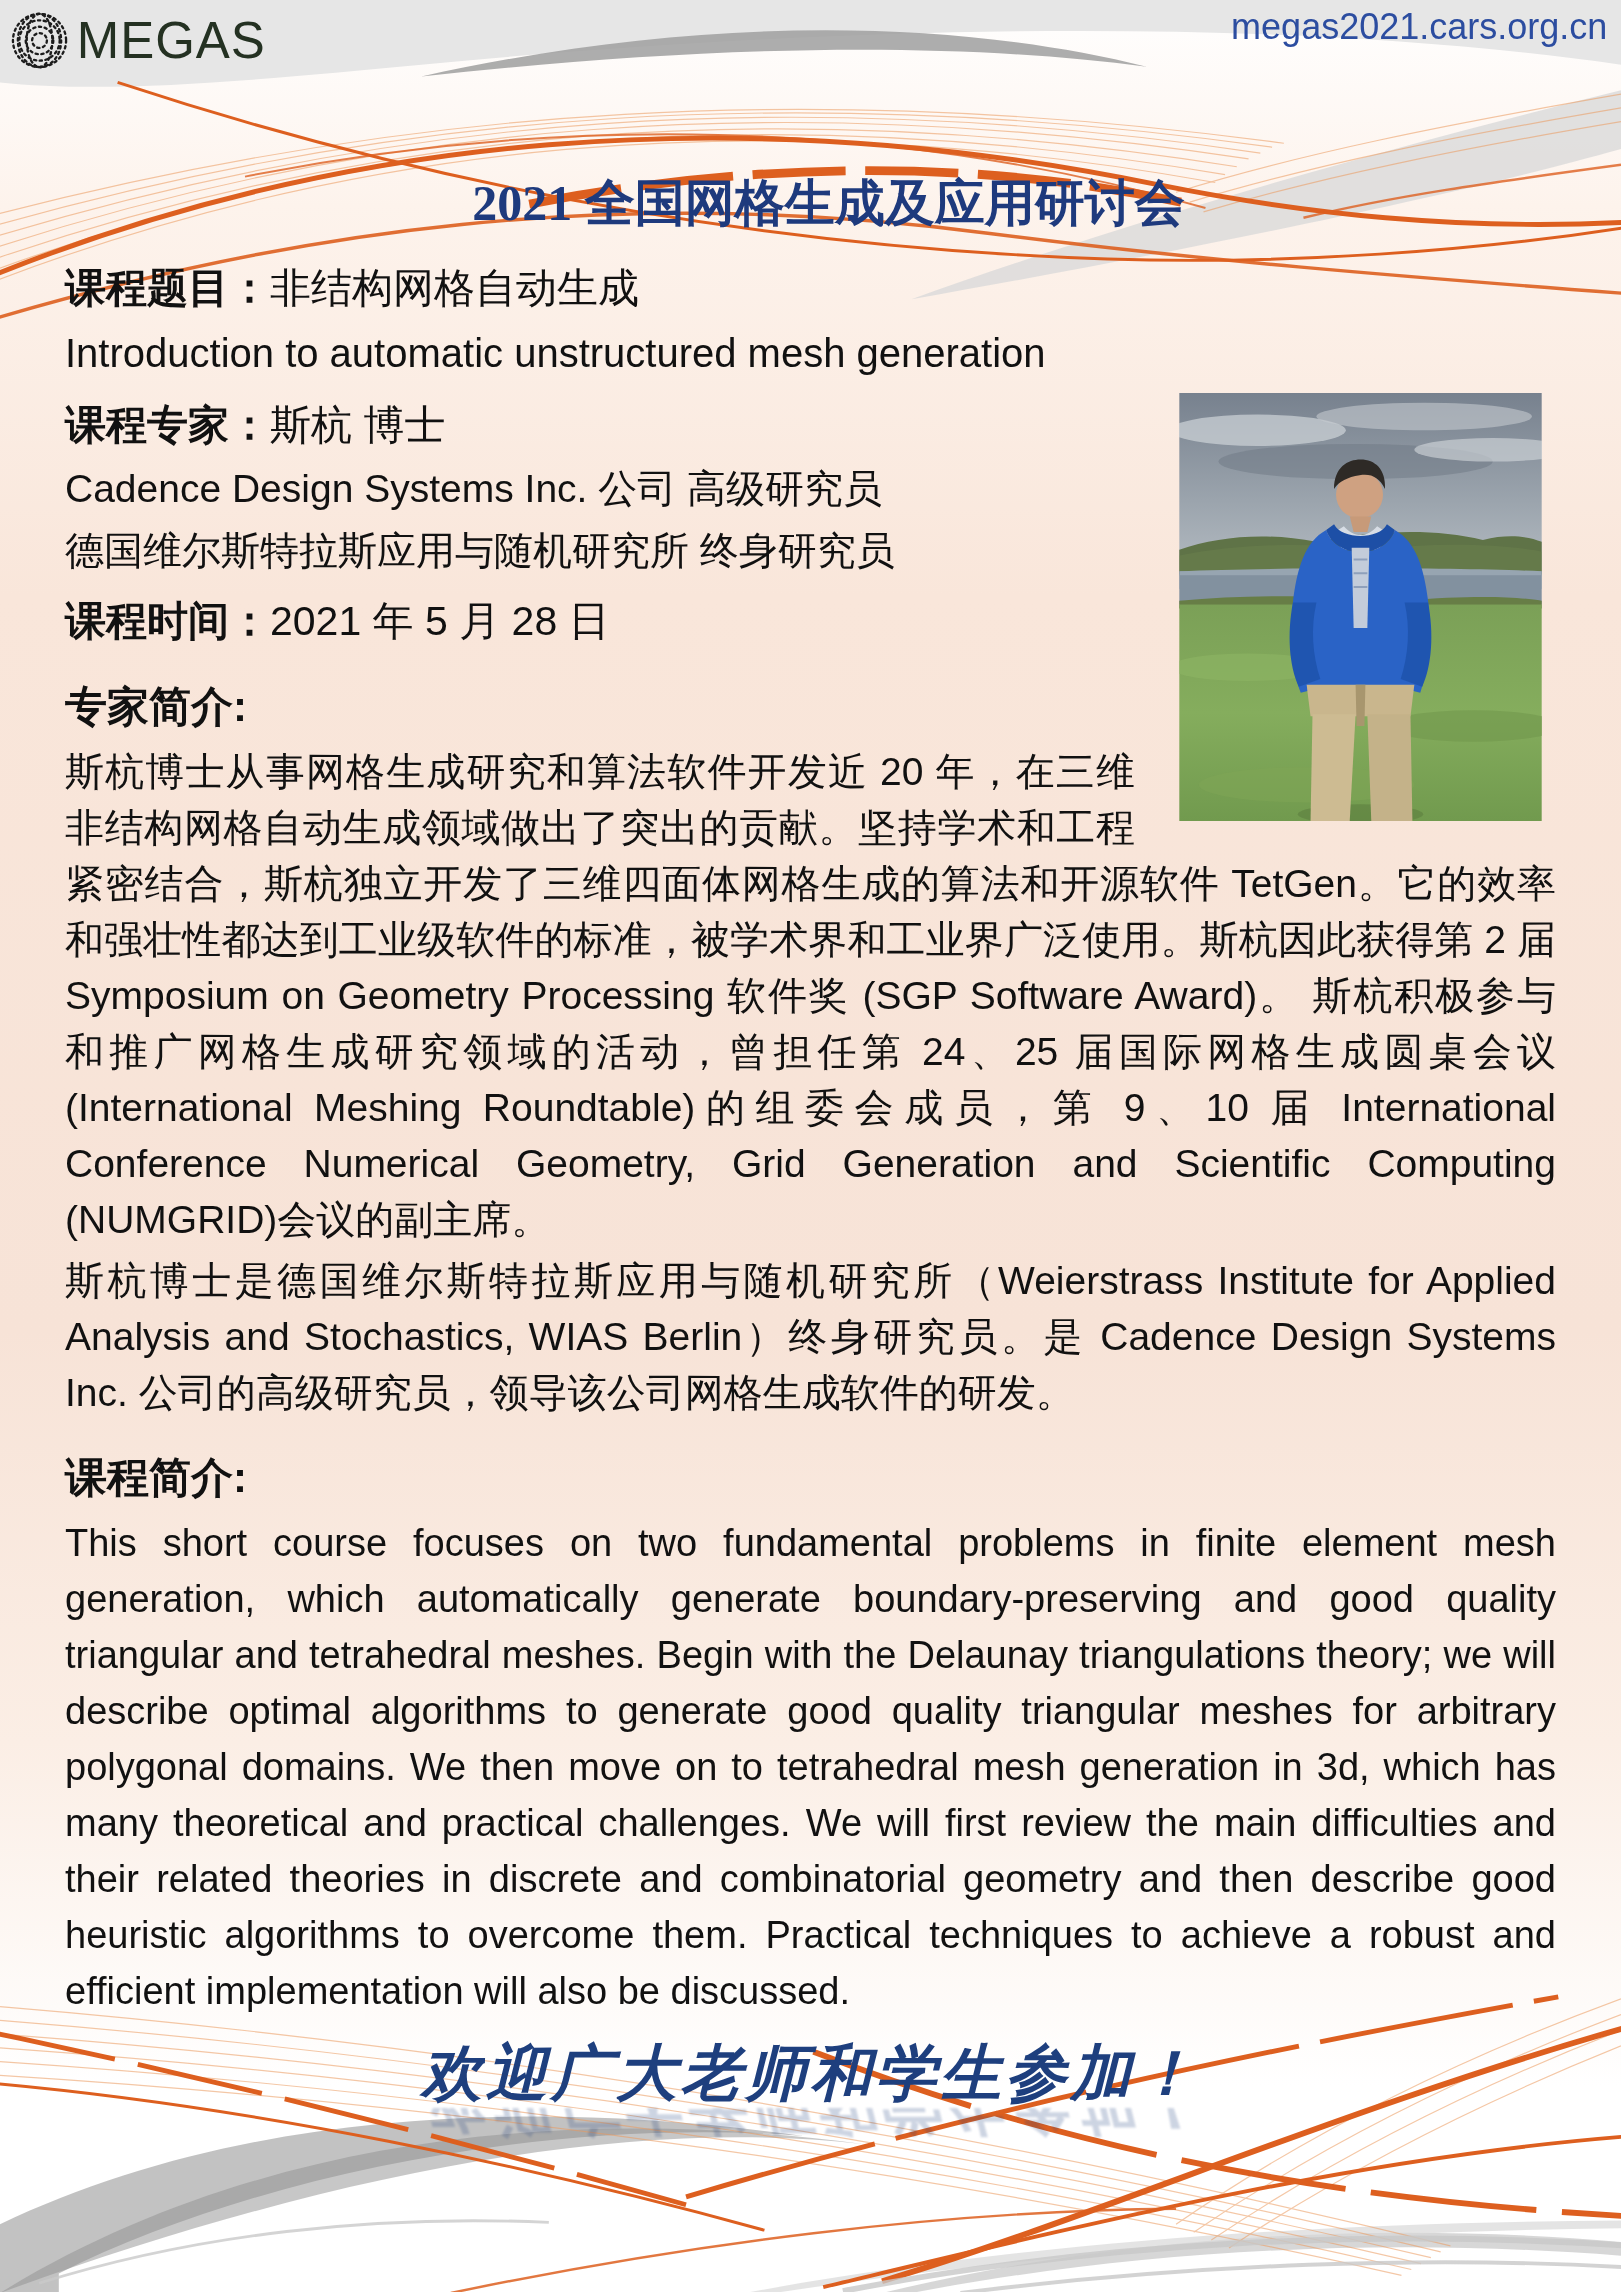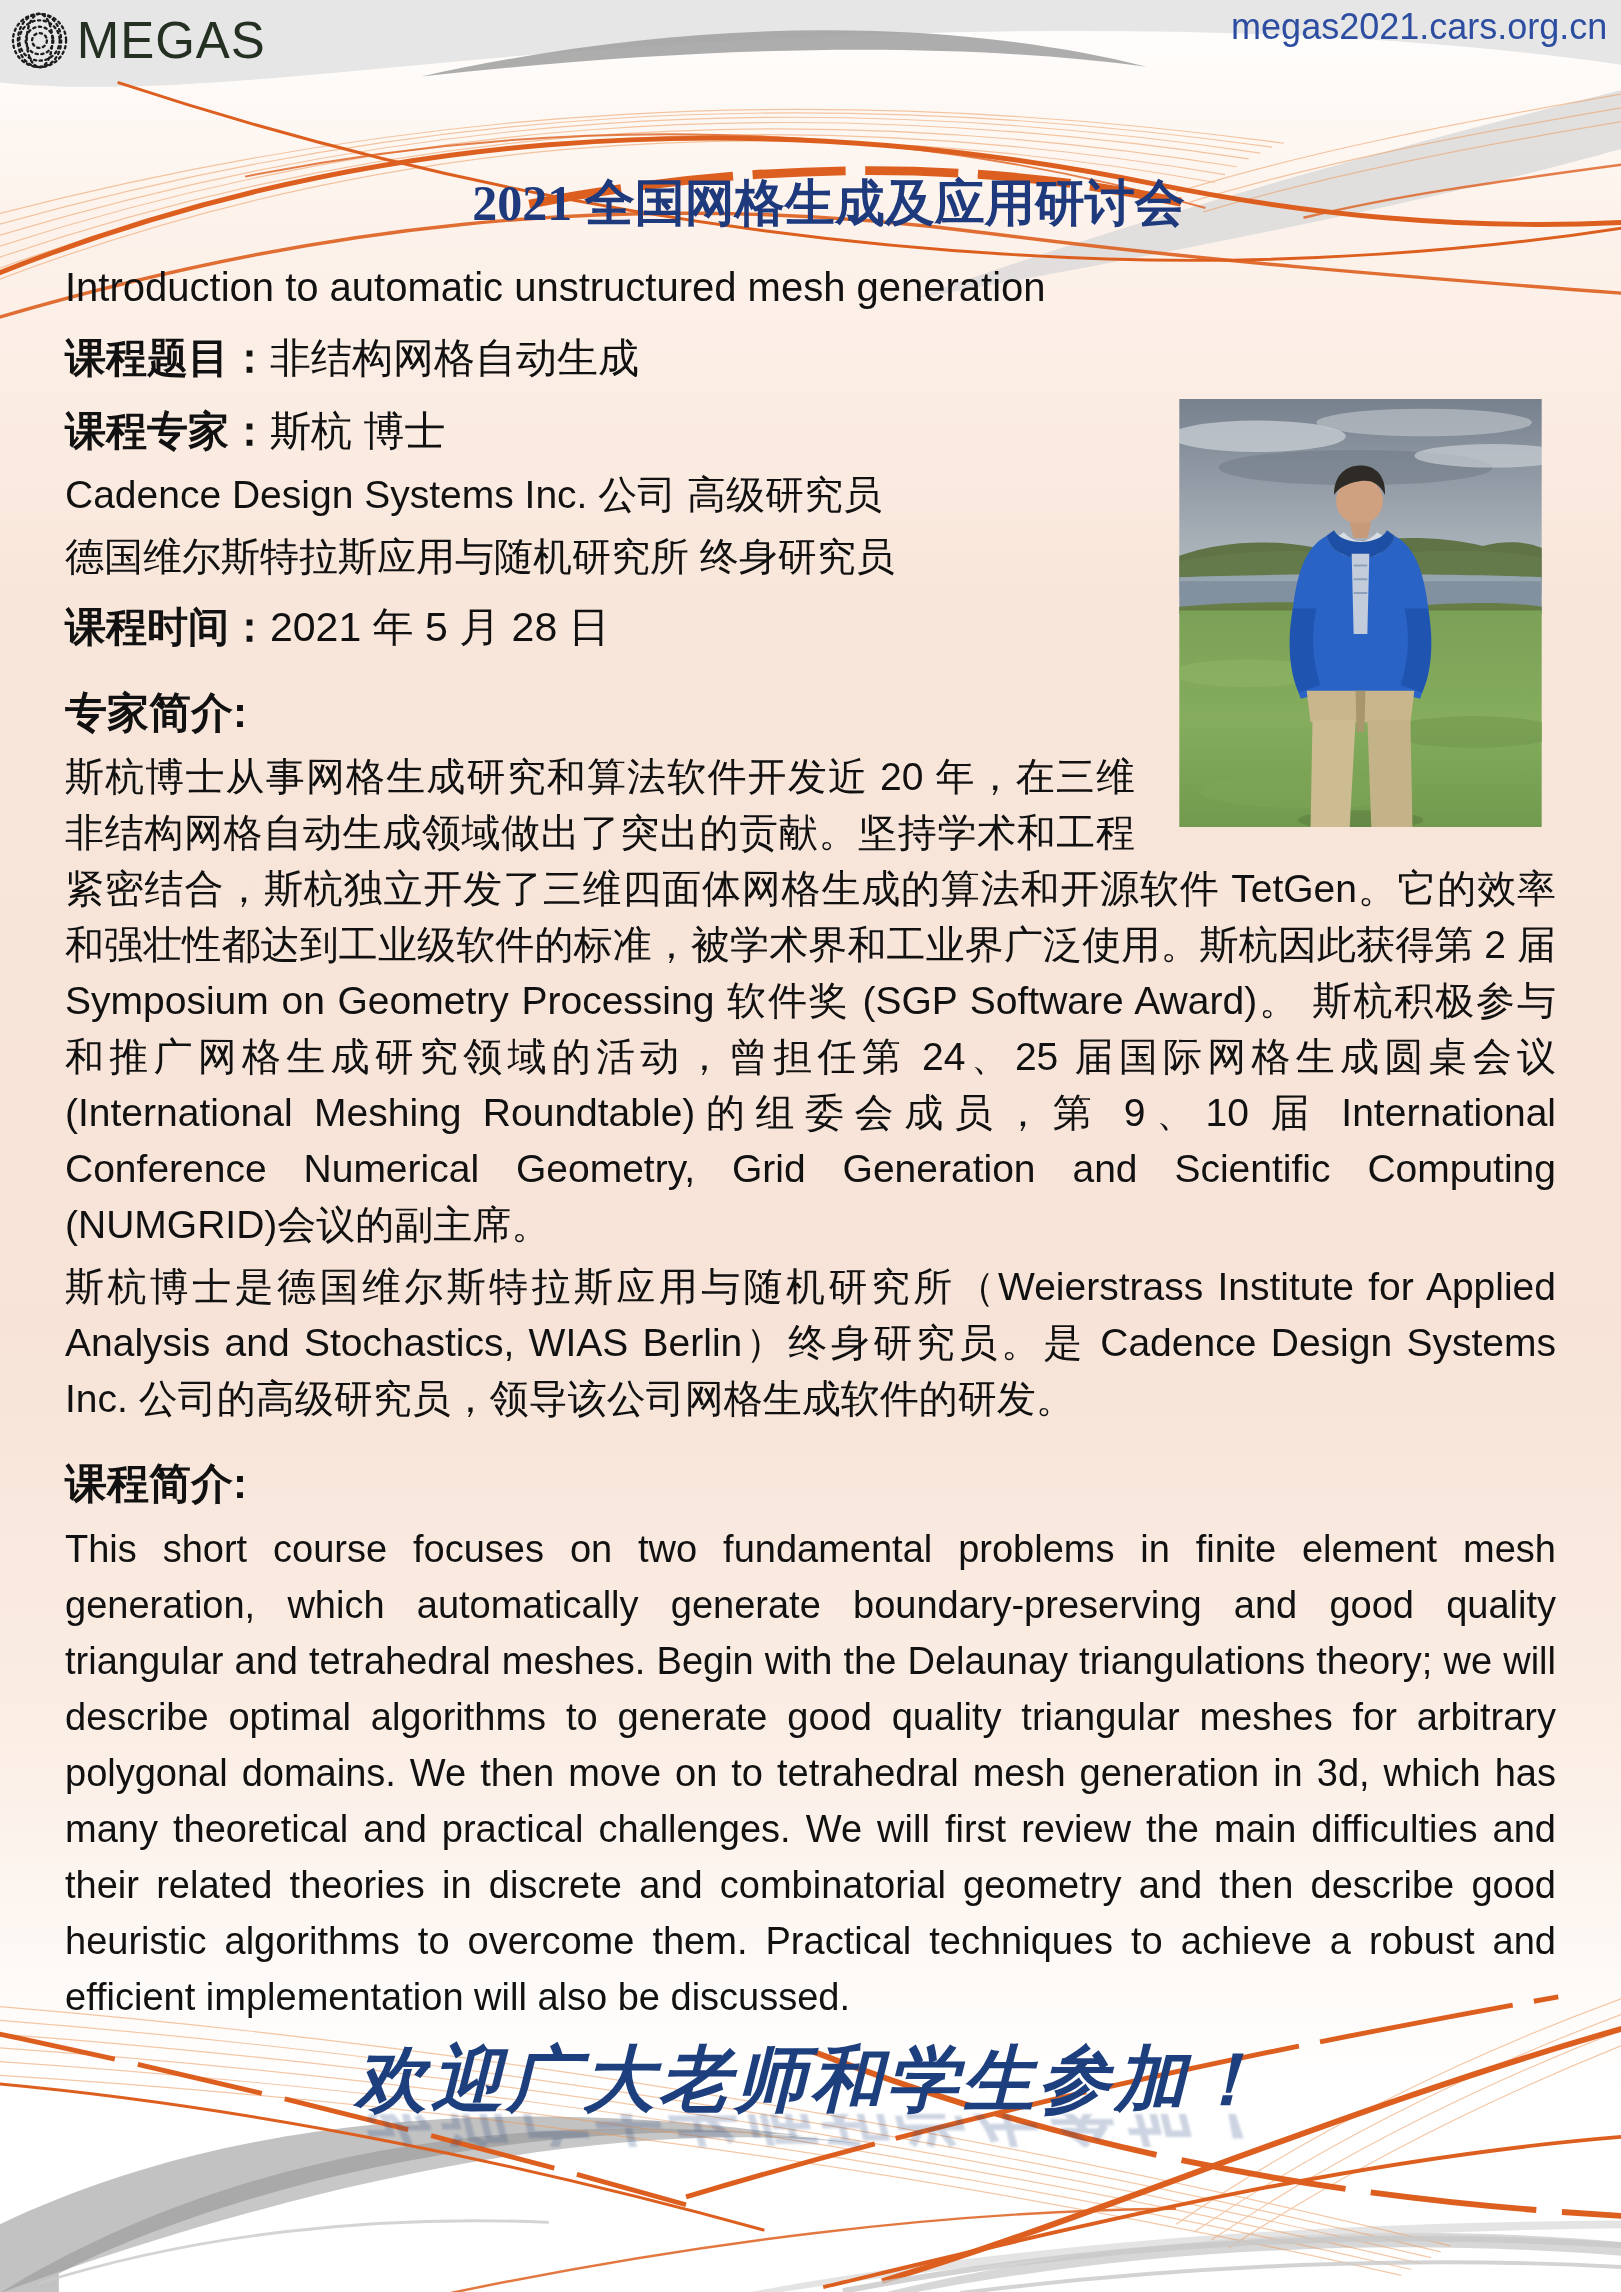--- a/index.html
+++ b/index.html
@@ -38,21 +38,21 @@
   .section-heading{font-size:42px;font-weight:700;line-height:55px;margin:29px 0 9.8px 0;}
   .bio-para{font-size:39px;line-height:56px;text-align:justify;margin:5.9px 0 0 0;}
   .intro-para{font-size:38px;line-height:56px;text-align:justify;margin:9.8px 0 0 0;}
 
   
   .photo-float{float:right;width:392px;height:453px;margin:5.9px 0 7.8px 29px;position:relative;}
   .photo{position:absolute;right:13.7px;top:0;width:363px;height:428px;display:block;}
 
   
   .welcome-wrap{position:relative;z-index:3;text-align:center;margin-top:19.6px;}
-  .welcome{font-size:72px;font-weight:700;font-style:italic;letter-spacing:3.9px;color:#1e3f7e;line-height:69px;}
+  .welcome{font-size:61px;font-weight:700;font-style:italic;letter-spacing:3.9px;color:#1e3f7e;line-height:69px;}
   .welcome-reflection{height:33px;overflow:hidden;transform:scaleY(-1);opacity:.22;filter:blur(1.2px);}
 </style>
 </head>
 <body>
 
 <div class="page">
 
   <svg class="decor decor-top" viewBox="0 0 1654 370" preserveAspectRatio="none">
     <path d="M0,0 L1654,0 L1654,66 C1250,8 760,34 430,66 C260,82 110,96 0,84 Z" fill="#e6e6e6"></path>
     <path d="M430,78 C700,18 960,16 1170,68 C960,40 700,48 430,78 Z" fill="#9f9f9f" opacity="0.85"></path>
@@ -93,24 +93,24 @@
     <span class="logo-text">MEGAS</span>
   </div>
   <a class="site-url" href="#">megas2021.cars.org.cn</a>
 
   <div class="titles">
     <div>2021 全国网格生成及应用研讨会</div>
   </div>
 
   <div class="content">
 
-    <div class="row topic-en">Introduction to automatic unstructured mesh generation</div>
     <div class="row topic-line">
       <span class="label-bold">课程题目：</span><span>非结构网格自动生成</span>
     </div>
+    <div class="row topic-en">Introduction to automatic unstructured mesh generation</div>
 
     <div class="photo-float">
       <svg class="photo" viewBox="0 0 370 437">
         <defs>
           <linearGradient id="sky" x1="0" y1="0" x2="0" y2="1">
             <stop offset="0" stop-color="#77818e"></stop>
               <stop offset="0.55" stop-color="#9ba4ad"></stop>
               <stop offset="1" stop-color="#b9c0c6"></stop>
           </linearGradient>
           <linearGradient id="grass" x1="0" y1="0" x2="0" y2="1">

